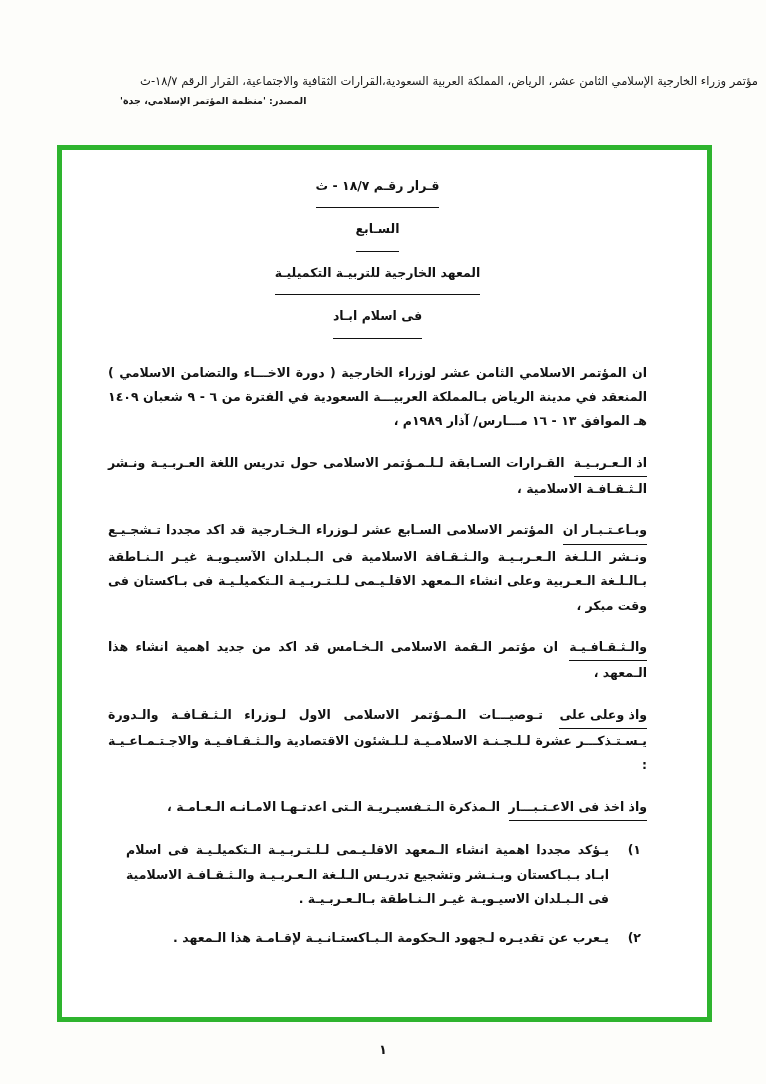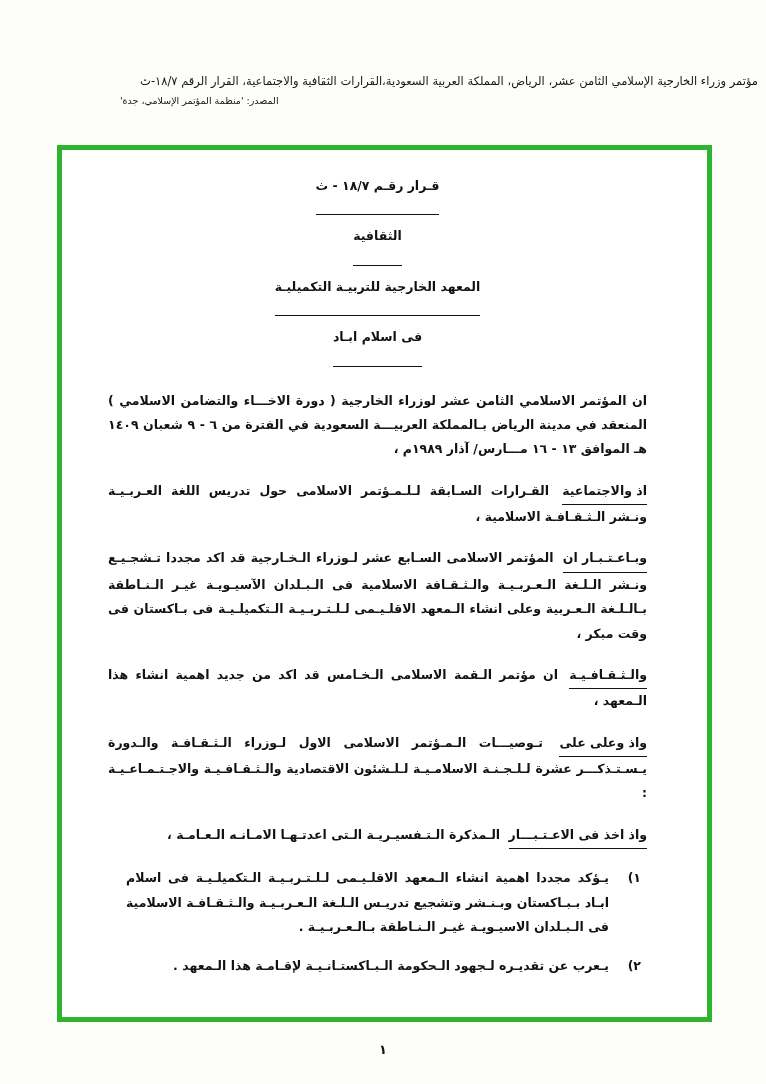--- a/index.html
+++ b/index.html
@@ -27,21 +27,21 @@
     font-size: 11.5px;
     font-weight: normal;
     line-height: 1.35;
     white-space: nowrap;
     letter-spacing: 0;
   }
   .citation-source {
     margin-top: 5px;
     margin-left: 112px;
     font-size: 9.5px;
-    font-weight: normal;
+    font-weight: bold;
     text-align: left;
     direction: rtl;
   }
   .doc-frame {
     position: absolute;
     left: 57px;
     top: 145px;
     width: 655px;
     height: 877px;
     box-sizing: border-box;
@@ -60,21 +60,21 @@
     text-align: center;
     margin-bottom: 22px;
   }
   .title-line {
     display: block;
     margin: 0 auto 9px auto;
   }
   .title-line > span {
     display: inline-block;
     border-bottom: 1.6px solid #121212;
-    padding-bottom: 16px;
+    padding-bottom: 9px;
   }
   .para {
     text-align: justify;
     margin: 0 0 17px 0;
   }
   .para .lead {
     display: inline-block;
     border-bottom: 1.6px solid #121212;
     padding-bottom: 1px;
     margin-left: 4px;
@@ -111,31 +111,31 @@
 <div class="citation-header">
   <div class="citation-title">مؤتمر وزراء الخارجية الإسلامي الثامن عشر، الرياض، المملكة العربية السعودية،القرارات الثقافية والاجتماعية، القرار الرقم ١٨/٧-ث</div>
   <div class="citation-source">المصدر:  'منظمة المؤتمر الإسلامي، جدة'</div>
 </div>
 
 <div class="doc-frame">
   <div class="doc-content">
 
     <div class="title-block">
       <div class="title-line"><span>قـرار رقـم ١٨/٧ - ث</span></div>
-      <div class="title-line"><span>الثقافية</span></div>
+      <div class="title-line"><span>السـابع</span></div>
       <div class="title-line"><span>المعهد الخارجية للتربيـة التكميليـة</span></div>
       <div class="title-line"><span>فى اسلام ابـاد</span></div>
     </div>
 
     <p class="para">
       <span>ان المؤتمر الاسلامي الثامن عشر لوزراء الخارجية ( دورة الاخـــاء والتضامن الاسلامي ) المنعقد في مدينة الرياض بـالمملكة العربيـــة السعودية في الفترة من ٦ - ٩ شعبان ١٤٠٩ هـ الموافق ١٣ - ١٦ مـــارس/ آذار ١٩٨٩م ،</span>
     </p>
 
     <p class="para">
-      <span class="lead">اذ والاجتماعية</span>
+      <span class="lead">اذ الـعـربـيـة</span>
       <span>القـرارات السـابقة لـلـمـؤتمر الاسلامى حول تدريس اللغة العـربـيـة ونـشر الـثـقـافـة الاسلامية ،</span>
     </p>
 
     <p class="para">
       <span class="lead">وبـاعـتـبـار ان</span>
       <span>المؤتمر الاسلامى السـابع عشر لـوزراء الـخـارجية قد اكد مجددا تـشجـيـع ونـشر الـلـغة الـعـربـيـة والـثـقـافة الاسلامية فى الـبـلدان الآسيـويـة غيـر الـنـاطقة بـالـلـغة الـعـربية وعلى انشاء الـمعهد الاقلـيـمى لـلـتـربـيـة الـتكميلـيـة فى بـاكستان فى وقت مبكر ،</span>
     </p>
 
     <p class="para">
       <span class="lead">والـثـقـافـيـة</span>

